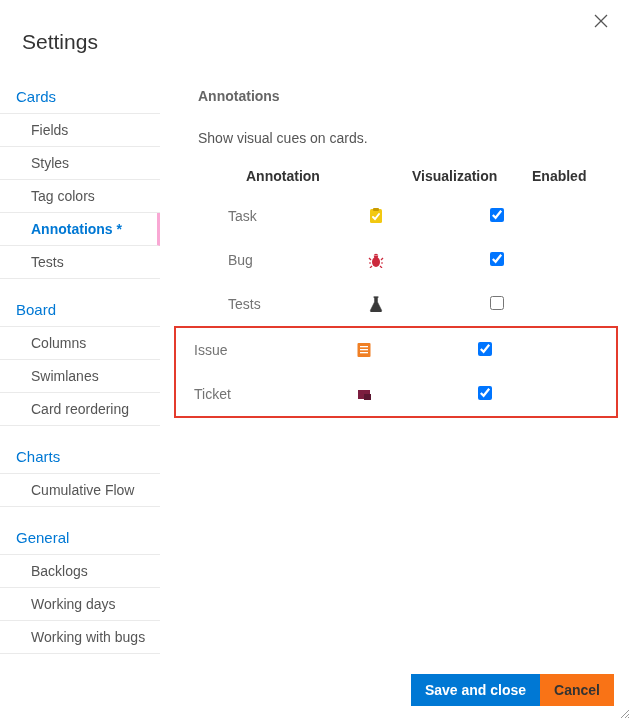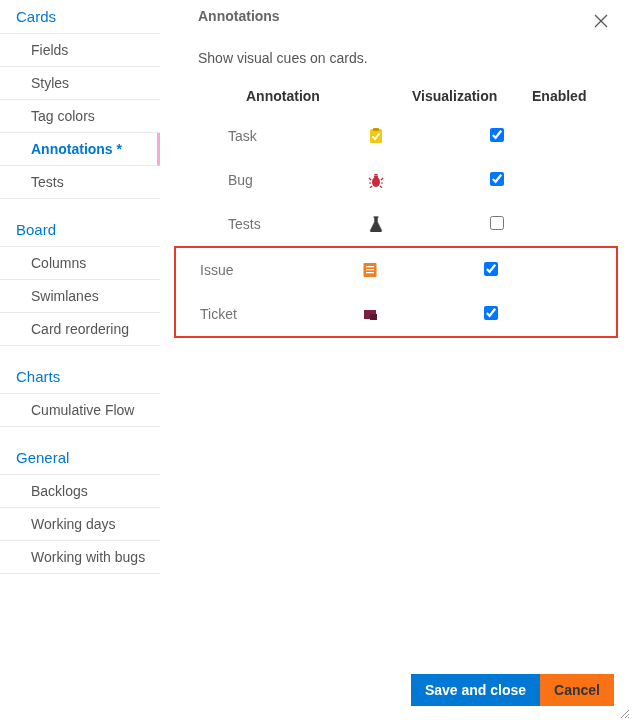--- a/index.html
+++ b/index.html
@@ -19,21 +19,21 @@
   .panel-desc { color: #555; font-size: 14px; margin-bottom: 18px; }
   .columns-header { display: flex; font-weight: 700; color: #333; padding: 4px 0 10px 0; justify-content: flex-end; }
   .col-ann { width: 170px; padding-left: 4px; }
   .col-vis { width: 120px; }
   .col-en  { width: 80px; }
   .row { display: flex; align-items: center; height: 44px; }
   .row .name { width: 170px; padding-left: 30px; color: #737373; }
   .row .vis { width: 120px; display: flex; align-items: center; }
   .row .en  { width: 80px; padding-left: 2px; }
   .row .en input { width: 14px; height: 14px; }
-  .highlight-box { border: 2px solid #e43b2c; margin-left: -24px; padding-left: 16px; margin-right: -6px; padding-right: 6px; }
+  .highlight-box { border: 2px solid #e43b2c; margin-left: -24px; padding-left: 10px; margin-right: -6px; padding-right: 6px; }
   .highlight-box .row .name { padding-left: 8px; }
   .vis svg { width: 16px; height: 16px; }
   .footer { position: absolute; bottom: 14px; right: 18px; display: flex; }
   .btn { height: 32px; padding: 0 14px; font-size: 14px; border: none; cursor: pointer; display: inline-flex; align-items: center; }
   .btn-primary { background: #0078d4; color: #fff; font-weight: 600; }
   .btn-secondary { background: #f97316; color: #333; font-weight: bold; }
   .resize { position: absolute; bottom: 2px; right: 2px; width: 12px; height: 12px; }
 </style>
 </head>
 <body>
@@ -41,20 +41,21 @@
 <div class="dialog">
   <div class="close">
     <span>
       <svg viewBox="0 0 14 14">
           <line x1="1" y1="1" x2="13" y2="13" stroke-width="1.2"></line>
           <line x1="13" y1="1" x2="1" y2="13" stroke-width="1.2"></line>
         </svg>
     </span>
   </div>
 
+  <h1 class="page-title">Settings</h1>
 
   <div class="body">
     <nav class="sidebar" id="sidebar">
         <div class="section-header">Cards</div>
         <div class="nav-item">Fields</div>
         <div class="nav-item">Styles</div>
         <div class="nav-item">Tag colors</div>
         <div class="nav-item selected">Annotations *</div>
         <div class="nav-item">Tests</div>
         <div class="section-gap"></div>

